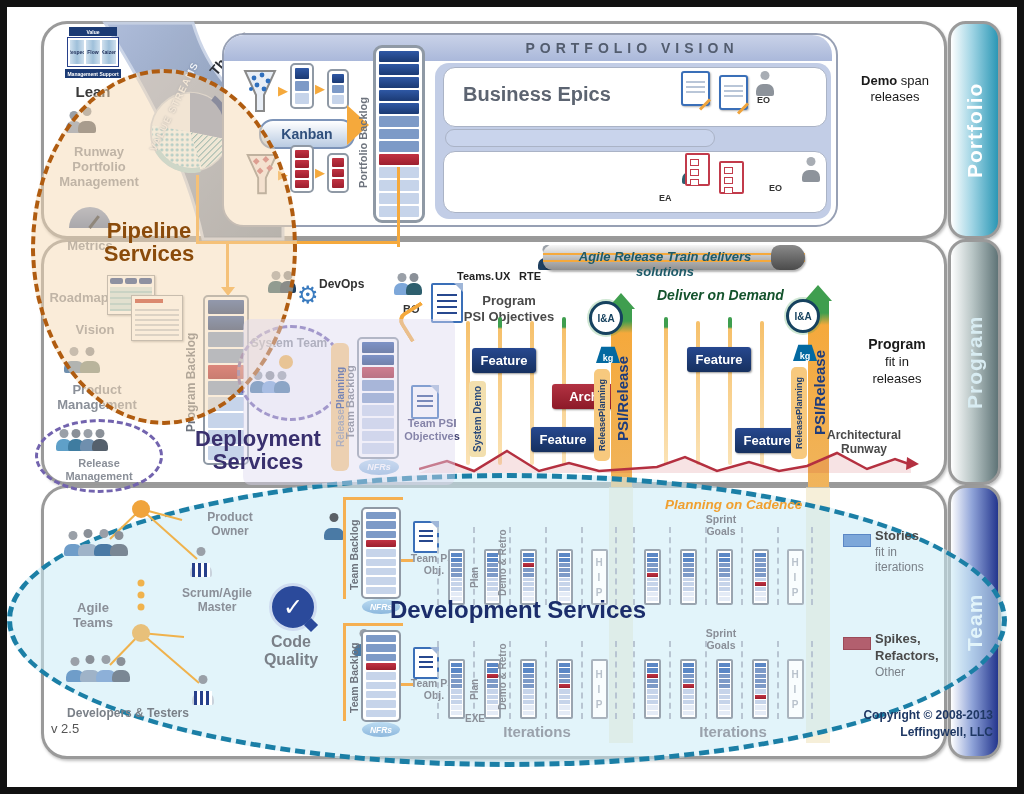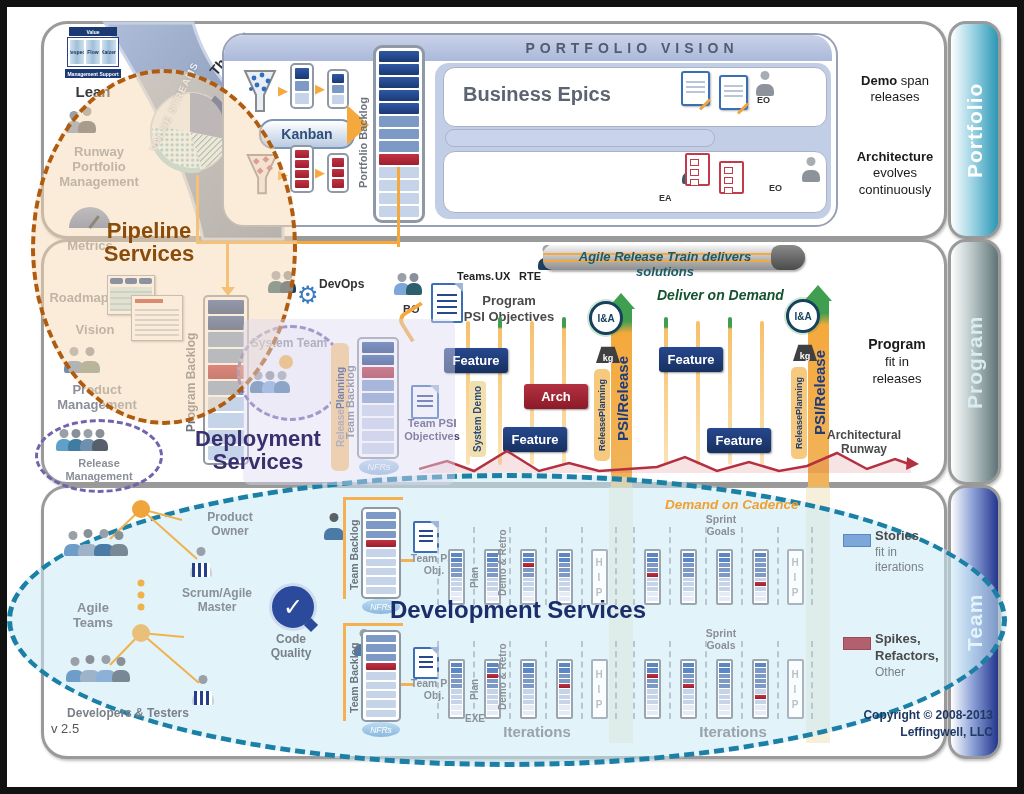--- a/index.html
+++ b/index.html
@@ -14,52 +14,52 @@
   .dk{color:#33373d;}
   .stack{position:absolute;background:#fff;border:2px solid #8f99a5;border-radius:5px;padding:3px;display:flex;flex-direction:column;gap:2px;box-sizing:border-box;}
   .stack div{flex:1;border-radius:1px;}
   .c-n{background:linear-gradient(#2f58a5,#1b3a74);}
   .c-m{background:#7d9ac7;}
   .c-l{background:#c6d4ea;}
   .c-ll{background:#e4ebf6;}
   .c-r{background:linear-gradient(#c23343,#9c1f2e);}
   .c-b{background:#5b87c5;}
   .feat{position:absolute;height:25px;background:linear-gradient(#27488f,#16305f);border-radius:3px;color:#fff;font-weight:bold;font-size:13px;
-        display:flex;align-items:center;justify-content:center;box-shadow:1px 1px 2px rgba(0,0,0,.4);}
+        display:flex;align-items:center;justify-content:center;box-shadow:1px 1px 2px rgba(0,0,0,.4);margin-left:28px;}
   .feat.red{background:linear-gradient(#b23242,#8d1a28);}
   .pin{position:absolute;width:4px;background:linear-gradient(#f6c06a,#fbe3b6);border-radius:2px;}
   .pin.g{background:linear-gradient(#3f9e4f 0 10px,#f6c06a 12px,#fbe3b6);}
   .p{position:relative;width:18px;height:22px;display:inline-block;}
   .p::before{content:"";position:absolute;top:0;left:50%;transform:translateX(-50%);width:9px;height:9px;border-radius:50%;background:var(--h,#98a0a8);}
   .p::after{content:"";position:absolute;bottom:0;left:1px;right:1px;height:12px;border-radius:7px 7px 2px 2px;background:var(--b,#6f8fae);}
   .crowd{position:absolute;display:flex;align-items:flex-end;}
   .crowd .p{margin-left:-6px;}
   .note{position:absolute;width:25px;height:31px;background:#fff;border:2px solid #3a6fb8;border-radius:3px;box-shadow:1px 1px 2px rgba(0,0,0,.3);}
   .note i{position:absolute;left:3px;right:3px;height:2px;background:#b9c6d8;}
   .note::after{content:"";position:absolute;right:-4px;bottom:-2px;width:14px;height:3px;background:#f0a43c;transform:rotate(-45deg);}
   .archdoc{position:absolute;width:25px;height:33px;background:#fff;border:2px solid #c23b4b;border-radius:2px;display:flex;flex-wrap:wrap;gap:3px;padding:4px 3px;box-sizing:border-box;}
   .archdoc b{width:7px;height:5px;border:1.5px solid #c23b4b;background:#fff;}
-  .oval{position:absolute;background:linear-gradient(#bcdcf2,#8db8dd);border-radius:50%;color:#fff;font-weight:normal;font-style:italic;
+  .oval{position:absolute;background:linear-gradient(#bcdcf2,#8db8dd);border-radius:50%;color:#fff;font-weight:bold;font-style:italic;
         display:flex;align-items:center;justify-content:center;font-size:9px;}
   .dashcirc{position:absolute;border-radius:50%;pointer-events:none;}
   .slotgrp{position:absolute;display:flex;}
   .slot{width:36px;display:flex;align-items:flex-end;justify-content:center;border-left:2px dashed #b8c5d2;box-sizing:border-box;}
   .slot:last-child{border-right:2px dashed #b8c5d2;}
   .itcol{width:17px;background:#fff;border:2px solid #9aa5b0;border-radius:2px;padding:2px 1px;display:flex;flex-direction:column;gap:1px;box-sizing:border-box;}
   .itcol div{flex:1;}
   .hipcol{width:17px;background:rgba(255,255,255,.8);border:2px solid #aab4be;border-radius:2px;box-sizing:border-box;
           display:flex;align-items:center;justify-content:center;}
   .hipcol span{width:8px;font-size:10px;line-height:1.5;color:#b9c2cc;font-weight:bold;text-align:center;word-break:break-all;white-space:pre-line;}
   .bigsvc{position:absolute;font-weight:bold;text-align:center;line-height:1.05;}
   .gear{position:absolute;color:#3a7bbf;font-size:24px;line-height:1;}
   .doc{position:absolute;background:#fff;border:2px solid #3a6fb8;border-radius:2px;}
   .doc i{position:absolute;left:4px;right:4px;height:2px;background:#27488f;}
   .doc::after{content:"";position:absolute;top:-2px;right:-2px;border-style:solid;border-width:0 9px 9px 0;border-color:transparent #9fb6d8 transparent transparent;}
   .orange{background:#f5a93c;position:absolute;}
-  .kgw{position:absolute;background:#404040;clip-path:polygon(22% 32%,78% 32%,100% 100%,0 100%);color:#fff;font-size:9px;font-weight:bold;
+  .kgw{position:absolute;background:#0369a1;clip-path:polygon(22% 32%,78% 32%,100% 100%,0 100%);color:#fff;font-size:9px;font-weight:bold;
        display:flex;align-items:flex-end;justify-content:center;}
   .iacirc{position:absolute;border:3px solid #16425f;border-radius:50%;background:#fff;color:#16425f;font-weight:bold;font-size:10px;
           display:flex;align-items:center;justify-content:center;box-shadow:0 0 0 2px rgba(63,158,79,.25);}
   .pillarbox{position:absolute;background:#fff;border:1px solid #27408b;display:flex;gap:2px;padding:2px;box-sizing:border-box;}
   .pillar{flex:1;background:linear-gradient(90deg,#cfe0ee,#9fc0da,#cfe0ee);color:#1b2a55;font-size:5px;font-weight:bold;display:flex;align-items:center;justify-content:center;overflow:hidden;}
   .tinybar{position:absolute;background:#1b3a74;color:#fff;font-size:5px;font-weight:bold;display:flex;align-items:center;justify-content:center;overflow:hidden;}
   .thumb{position:absolute;background:#fff;border:1px solid #9aa0a8;box-shadow:1px 1px 2px rgba(0,0,0,.3);}
 </style>
 </head>
 <body>
@@ -246,25 +246,20 @@
       <b></b>
     </div>
   <span class="p abs" style="left:744px;top:148px;--h:#a8adb4;--b:#8d939b;width:20px;height:25px;"></span>
   <div class="abs" style="left:762px;top:176px;font-size:9px;font-weight:bold;color:#333;">EO</div>
 
   
   <div class="abs" style="left:838px;top:66px;width:100px;text-align:center;font-size:13px;color:#1a1a1a;line-height:1.25;">
     <b>Demo</b><span> span</span><br>
     <span>releases</span>
   </div>
-  <div class="abs" style="left:836px;top:142px;width:104px;text-align:center;font-size:13px;color:#1a1a1a;line-height:1.25;">
-    <b>Architecture</b><br>
-    <span>evolves</span><br>
-    <span>continuously</span>
-  </div>
 
   
   <div class="orange" style="left:189px;top:168px;width:3px;height:68px;"></div>
   <div class="orange" style="left:189px;top:234px;width:32px;height:3px;"></div>
   <div class="orange" style="left:219px;top:234px;width:172px;height:3px;"></div>
   <div class="orange" style="left:219px;top:234px;width:3px;height:48px;"></div>
   <div class="abs" style="left:214px;top:280px;width:0;height:0;border-left:7px solid transparent;border-right:7px solid transparent;border-top:9px solid #f5a93c;"></div>
 
   
   <div class="abs lbl" style="left:40px;top:284px;width:64px;font-size:13px;">Roadmap</div>
@@ -456,21 +451,21 @@
   <svg class="abs" style="left:412px;top:436px;" width="500" height="36" viewBox="0 0 500 36">
     <polygon points="0,30 28,18 55,28 88,8 120,28 150,20 180,28 238,24 266,14 298,28 330,19 360,28 388,23 418,10 448,26 476,16 492,22 492,30" fill="rgba(190,40,50,0.13)"></polygon>
     <polyline points="0,26 28,18 55,28 88,8 120,28 150,20 180,28 238,24 266,14 298,28 330,19 360,28 388,23 418,10 448,26 476,16 490,21" fill="none" stroke="#b43040" stroke-width="2.5"></polyline>
     <polygon points="488,14 500,21 487,27" fill="#b43040"></polygon>
   </svg>
 
   
   
   <div class="dashcirc" style="left:0px;top:466px;width:990px;height:284px;border:5px dashed #1b7fa6;background:rgba(203,235,246,.55);"></div>
 
-  <div class="abs" style="left:658px;top:490px;width:150px;font-size:13.5px;font-weight:bold;font-style:italic;color:#f0a030;">Demand on Cadence</div>
+  <div class="abs" style="left:658px;top:490px;width:150px;font-size:13.5px;font-weight:bold;font-style:italic;color:#f0a030;">Planning on Cadence</div>
 
   
   <svg class="abs" style="left:55px;top:480px;" width="250" height="250" viewBox="0 0 250 250">
     <g stroke="#f0b24c" stroke-width="2" fill="none">
       <line x1="79" y1="22" x2="120" y2="33"></line>
         <line x1="79" y1="22" x2="135" y2="72"></line>
         <line x1="79" y1="22" x2="48" y2="52"></line>
       <line x1="79" y1="146" x2="122" y2="150"></line>
         <line x1="79" y1="146" x2="137" y2="196"></line>
         <line x1="79" y1="146" x2="48" y2="178"></line>
@@ -509,21 +504,21 @@
     <span class="p" style="--h:#9aa0a8;--b:#c9d2dc;width:24px;height:30px;"></span>
     <div class="abs" style="left:3px;top:16px;width:18px;height:14px;background:repeating-linear-gradient(90deg,#27408b 0 3px,#fff 3px 6px);"></div>
   </div>
   <div class="abs lbl" style="left:56px;top:700px;width:130px;font-size:12px;color:#7a8088;">Developers &amp; Testers</div>
 
   
   <div class="abs" style="left:262px;top:576px;width:42px;height:42px;border-radius:50%;background:#2b4a9b;border:3px solid #cfdcf0;display:flex;align-items:center;justify-content:center;">
     <span style="color:#fff;font-size:24px;font-weight:bold;">✓</span>
     <div class="abs" style="right:-2px;bottom:-2px;width:10px;height:10px;background:#2b4a9b;transform:rotate(45deg);"></div>
   </div>
-  <div class="abs lbl" style="left:252px;top:626px;width:64px;font-size:12px;color:#7a8088;">
+  <div class="abs lbl" style="left:252px;top:626px;width:64px;font-size:16px;color:#7a8088;">
     <span>Code</span><br><span>Quality</span>
   </div>
 
   
   <div class="orange" style="left:336px;top:490px;width:3px;height:102px;background:#f5b052;"></div>
   <div class="orange" style="left:336px;top:490px;width:60px;height:3px;background:#f5b052;"></div>
   <div class="orange" style="left:394px;top:552px;width:12px;height:3px;background:#f5b052;"></div>
   <div class="vtext abs" style="left:340px;top:505px;width:13px;height:85px;font-size:10.5px;font-weight:bold;color:#6d737d;">Team Backlog</div>
   <div class="stack" style="left:354px;top:500px;width:40px;height:92px;">
       <div class="c-m"></div>

